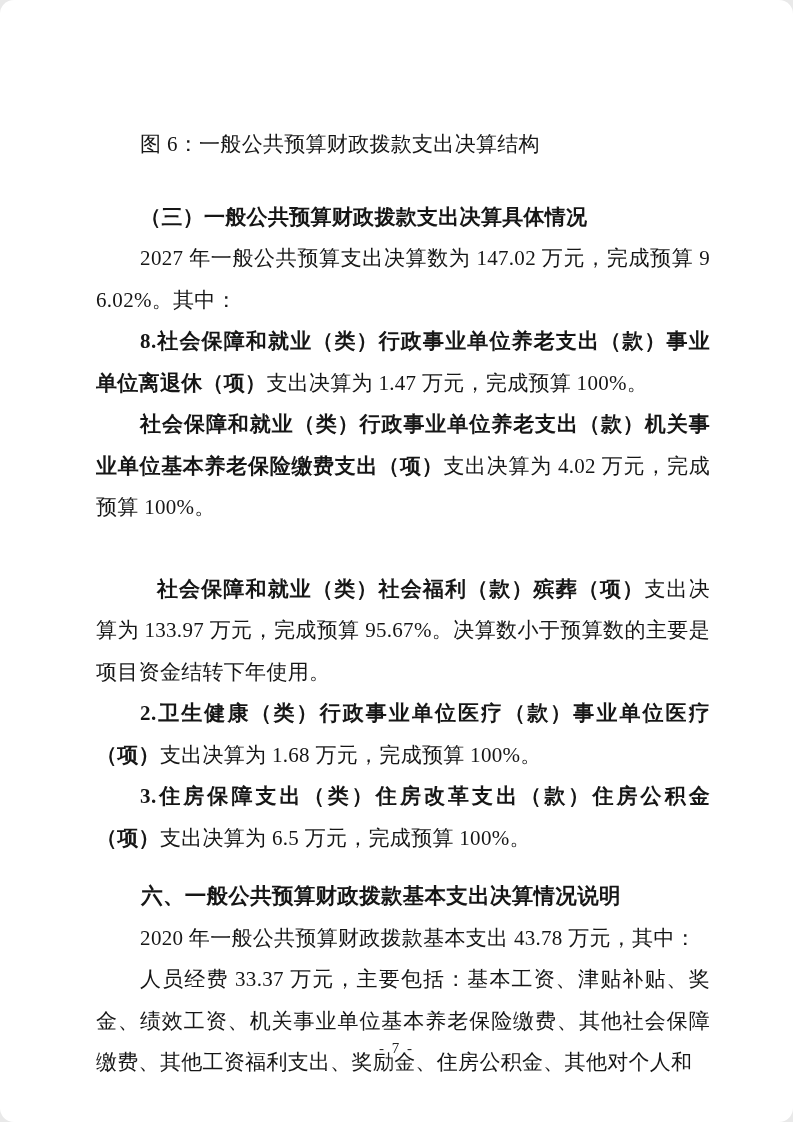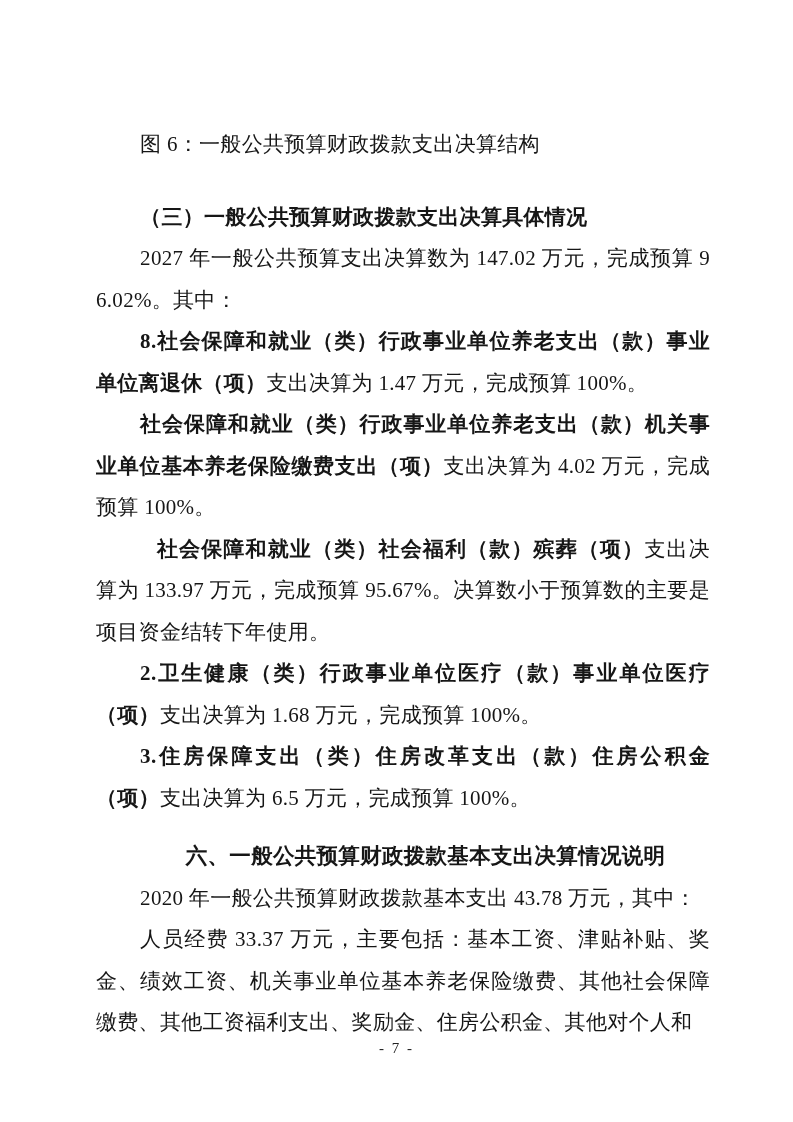--- a/index.html
+++ b/index.html
@@ -9,20 +9,21 @@
   }
   .page {
     position: relative;
     width: 793px;
     height: 1122px;
     margin: 0 auto;
     background: #ffffff;
     overflow: hidden;
     font-family: "Liberation Serif", "DejaVu Serif", serif;
     color: #161616;
+    border-radius: 14px;
   }
   .content {
     position: absolute;
     left: 96px;
     top: 124px;
     width: 614px;
   }
   .para {
     margin: 0;
     font-size: 21px;
@@ -37,27 +38,28 @@
     margin-bottom: 31px;
   }
   .heading-serif {
     font-weight: 700;
   }
   .heading-sans {
     font-family: "Liberation Sans", "DejaVu Sans", sans-serif;
     font-weight: 700;
     font-size: 21.5px;
     margin-top: 17px;
-    text-align: center;
+    text-align: left;
   }
   .lead-bold {
     font-weight: 700;
   }
   .indent-deep {
     text-indent: 2.9em;
+    margin-top: 40px;
   }
   .footer {
     position: absolute;
     left: 0;
     top: 1040px;
     width: 100%;
     text-align: center;
     font-size: 15px;
     letter-spacing: 2px;
     color: #222222;

